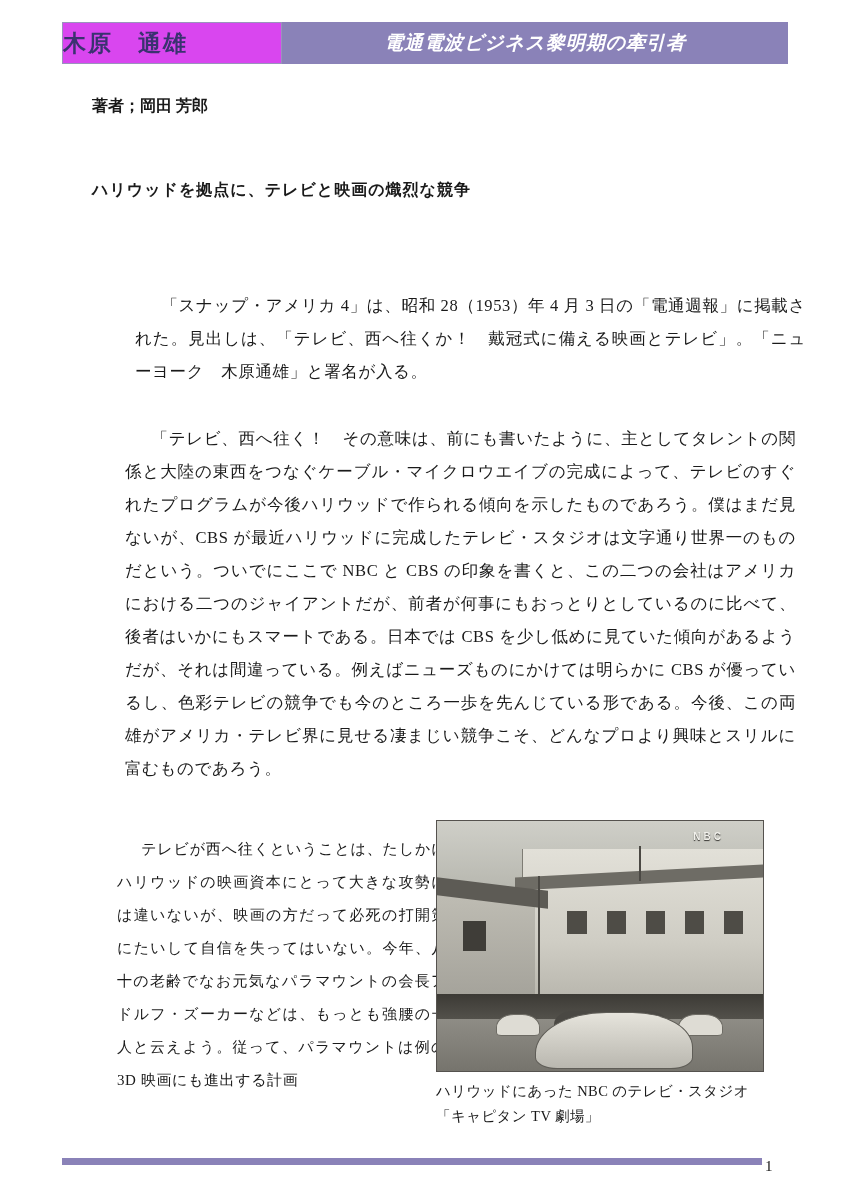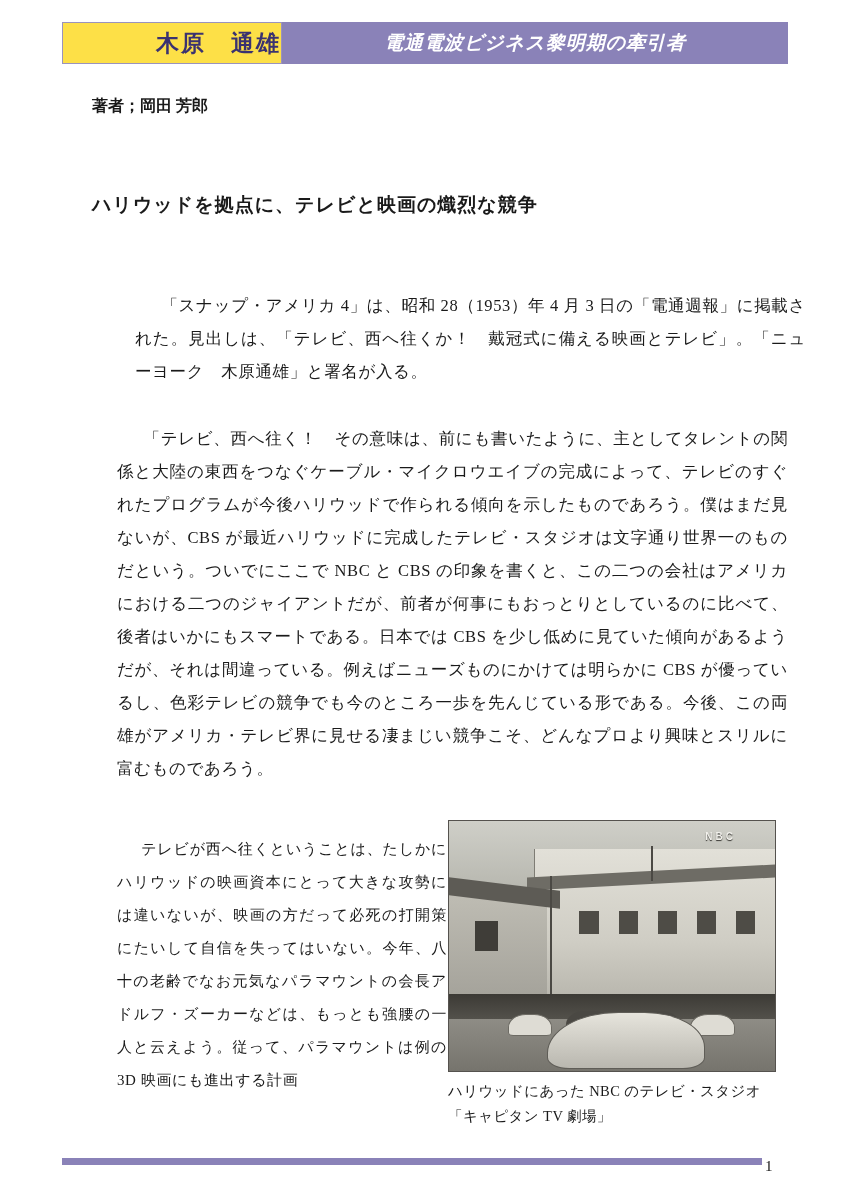--- a/index.html
+++ b/index.html
@@ -23,26 +23,26 @@
     left: 0;
     width: 850px;
     height: 42px;
   }
   .header-left {
     position: absolute;
     left: 62px;
     top: 0;
     width: 220px;
     height: 42px;
-    background: #fde047;
+    background: #d946ef;
     border: 1px solid #9a93bd;
     box-sizing: border-box;
     display: flex;
     align-items: center;
-    justify-content: flex-end;
+    justify-content: flex-start;
   }
   .header-left-text {
     font-family: "Liberation Serif", "DejaVu Serif", serif;
     font-size: 23px;
     font-weight: bold;
     color: #3a3270;
     letter-spacing: 2px;
   }
   .header-right {
     position: absolute;
@@ -81,23 +81,23 @@
   .doc-author {
     font-size: 16px;
     font-weight: bold;
     margin-left: 30px;
     white-space: nowrap;
   }
 
   
   .section-heading {
     position: absolute;
-    top: 192px;
+    top: 180px;
     left: 92px;
-    font-size: 19px;
+    font-size: 16px;
     font-weight: bold;
     letter-spacing: 1px;
   }
 
   
   .para {
     position: absolute;
     font-size: 16.5px;
     line-height: 33px;
     text-align: justify;
@@ -105,21 +105,21 @@
     letter-spacing: 0.6px;
   }
   .para-1 {
     top: 272px;
     left: 117px;
     width: 671px;
     margin-left: 18px;
   }
   .para-2 {
     top: 405px;
-    left: 117px;
+    left: 125px;
     width: 671px;
   }
   .indent {
     display: inline-block;
     width: 1.6em;
   }
 
   
   .para-3 {
     position: absolute;
@@ -129,21 +129,21 @@
     font-size: 15px;
     line-height: 33px;
     text-align: justify;
     text-justify: inter-ideograph;
     letter-spacing: 0.6px;
   }
 
   .figure {
     position: absolute;
     top: 820px;
-    left: 448px;
+    left: 436px;
     width: 328px;
   }
   .photo {
     width: 328px;
     height: 252px;
     border: 1px solid #55524e;
     box-sizing: border-box;
     background: #8d8d87;
     position: relative;
     overflow: hidden;

